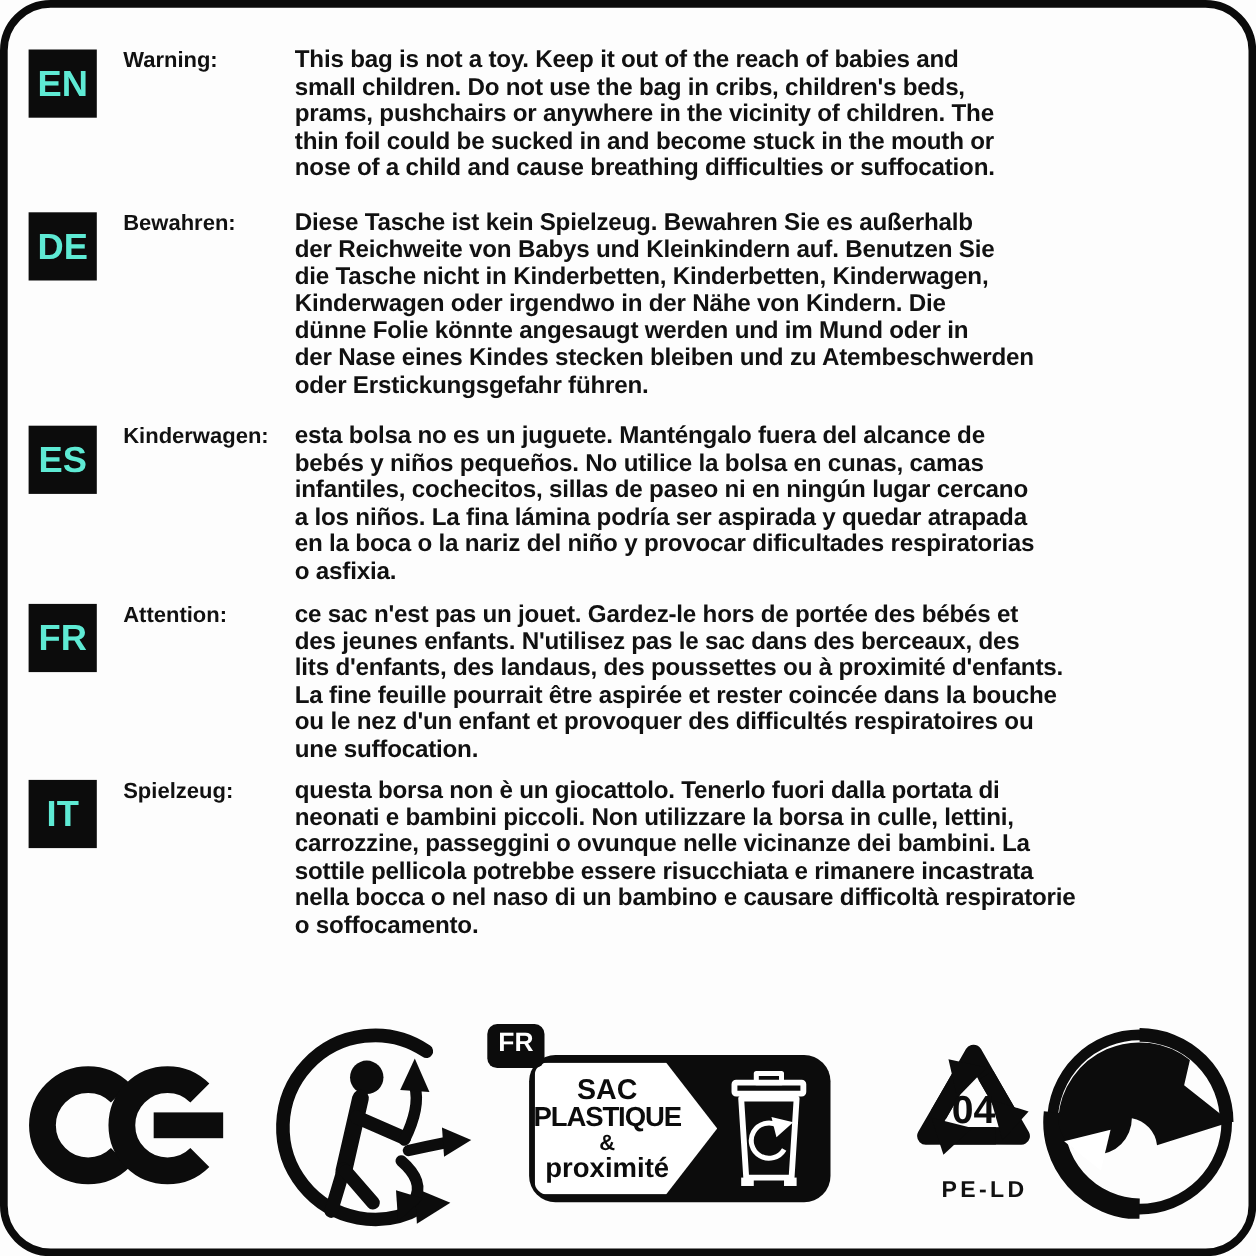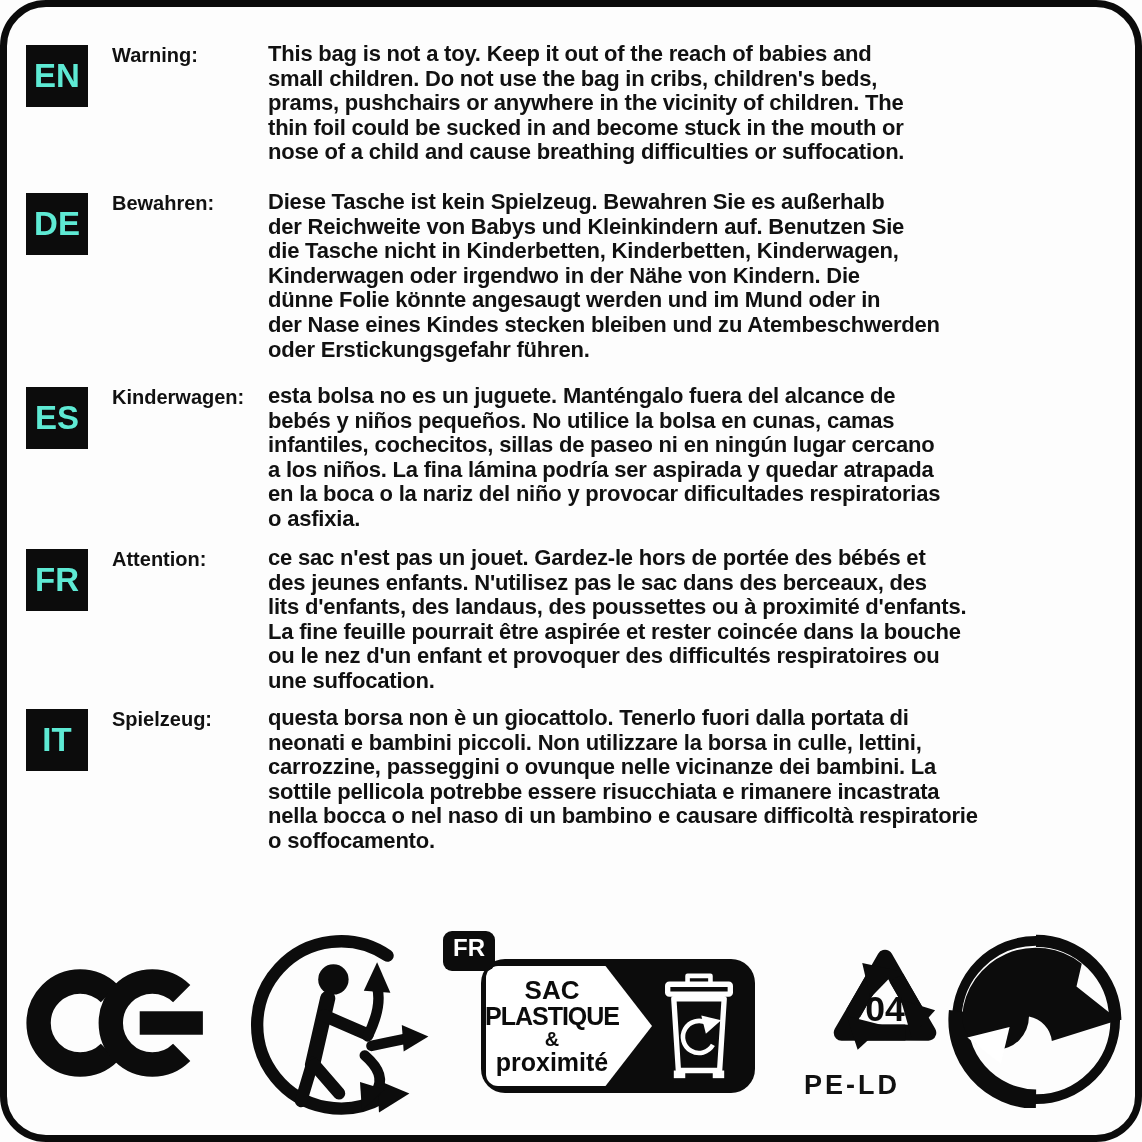--- a/index.html
+++ b/index.html
@@ -54,22 +54,22 @@
     box-sizing:border-box;border-radius:12px;
   }
   .fr-pentagon .l1{font-size:26px;line-height:26px;}
   .fr-pentagon .l2{font-size:25px;line-height:26px;letter-spacing:-1px;}
   .fr-pentagon .l3{font-size:20px;line-height:20px;}
   .fr-pentagon .l4{font-size:25px;line-height:27px;}
   .bin{position:absolute;right:14px;top:10px;}
 
   .resin-wrap{left:803px;top:926px;width:164px;text-align:center;}
   .resin-code{
-    position:absolute;left:770px;top:1070px;width:164px;text-align:center;
-    font-weight:bold;font-size:27px;letter-spacing:3px;
+    position:absolute;left:770px;top:1070px;width:164px;text-align:right;
+    font-weight:bold;font-size:21px;letter-spacing:3px;
   }
 </style>
 </head>
 <body>
 
 <div>
 
   <div class="frame"></div>
 
   <div class="lang-row" style="top:42px">

